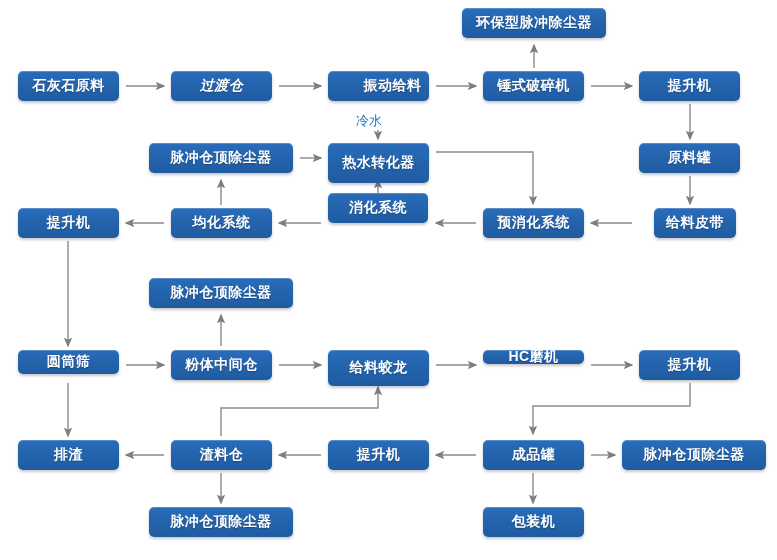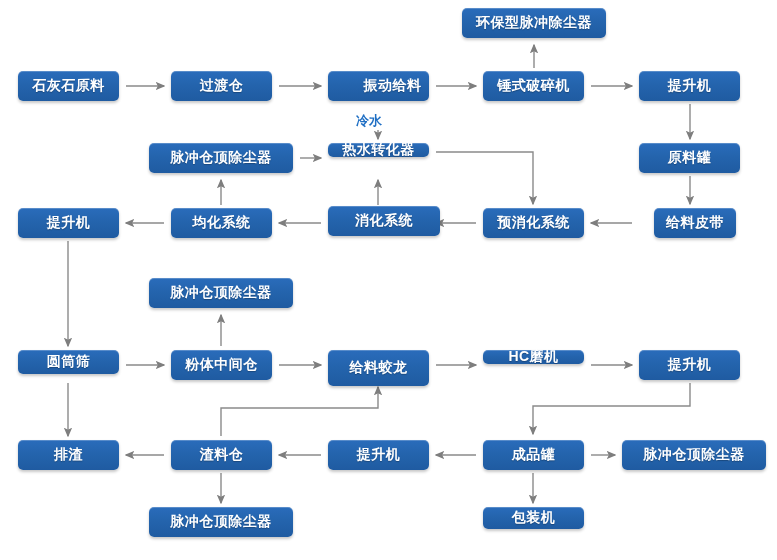--- a/index.html
+++ b/index.html
@@ -23,21 +23,21 @@
     letter-spacing:0.5px;
     white-space:nowrap;
     background:linear-gradient(180deg,#2a6cbb 0%,#2464ad 45%,#1f5ba1 100%);
     box-shadow:0 2px 3px rgba(0,0,0,0.22), inset 0 1px 0 rgba(255,255,255,0.22);
     text-shadow:0 1px 1px rgba(0,0,0,0.25);
   }
   .label-free{
     position:absolute;
     color:#1f6fc4;
     font-size:13px;
-    font-weight:700;
+    font-weight:400;
     white-space:nowrap;
   }
 </style>
 </head>
 <body>
 
 <div id="chart">
 
   <svg class="wires" viewBox="0 0 777 560" xmlns="http://www.w3.org/2000/svg">
     <defs>
@@ -76,43 +76,43 @@
         <path d="M 221 436 L 221 408 L 378 408 L 378 387" fill="none" stroke="#8a8a8a" stroke-width="1.4" stroke-linejoin="miter" marker-end="url(#arrowhead)"></path>
         <path d="M 690 383 L 690 406 L 533 406 L 533 434" fill="none" stroke="#8a8a8a" stroke-width="1.4" stroke-linejoin="miter" marker-end="url(#arrowhead)"></path>
         <path d="M 221 473 L 221 503" fill="none" stroke="#8a8a8a" stroke-width="1.4" stroke-linejoin="miter" marker-end="url(#arrowhead)"></path>
         <path d="M 533 473 L 533 503" fill="none" stroke="#8a8a8a" stroke-width="1.4" stroke-linejoin="miter" marker-end="url(#arrowhead)"></path>
       </g>
   </svg>
 
   <div id="node-layer">
       <div class="node" style="left: 462px; top: 8px; width: 144px; height: 30px;">环保型脉冲除尘器</div>
       <div class="node" style="left: 18px; top: 71px; width: 101px; height: 30px;">石灰石原料</div>
-      <div class="node" style="left: 171px; top: 71px; width: 101px; height: 30px;">过渡仓</div>
+      <div class="node" style="left: 171px; top: 71px; width: 101px; height: 30px; font-style: italic;">过渡仓</div>
       <div class="node" style="left: 328px; top: 71px; width: 101px; height: 30px; padding-left: 28px;">振动给料</div>
       <div class="node" style="left: 483px; top: 71px; width: 101px; height: 30px;">锤式破碎机</div>
       <div class="node" style="left: 639px; top: 71px; width: 101px; height: 30px;">提升机</div>
       <div class="node" style="left: 149px; top: 143px; width: 144px; height: 30px;">脉冲仓顶除尘器</div>
-      <div class="node" style="left: 328px; top: 143px; width: 101px; height: 14px;">热水转化器</div>
+      <div class="node" style="left: 328px; top: 143px; width: 101px; height: 40px;">热水转化器</div>
       <div class="node" style="left: 639px; top: 143px; width: 101px; height: 30px;">原料罐</div>
       <div class="node" style="left: 18px; top: 208px; width: 101px; height: 30px;">提升机</div>
       <div class="node" style="left: 171px; top: 208px; width: 101px; height: 30px;">均化系统</div>
-      <div class="node" style="left: 328px; top: 206px; width: 112px; height: 30px;">消化系统</div>
+      <div class="node" style="left: 328px; top: 193px; width: 100px; height: 30px;">消化系统</div>
       <div class="node" style="left: 483px; top: 208px; width: 101px; height: 30px;">预消化系统</div>
       <div class="node" style="left: 654px; top: 208px; width: 82px; height: 30px;">给料皮带</div>
       <div class="node" style="left: 149px; top: 278px; width: 144px; height: 30px;">脉冲仓顶除尘器</div>
       <div class="node" style="left: 18px; top: 350px; width: 101px; height: 24px;">圆筒筛</div>
       <div class="node" style="left: 171px; top: 350px; width: 101px; height: 30px;">粉体中间仓</div>
       <div class="node" style="left: 328px; top: 350px; width: 101px; height: 36px;">给料蛟龙</div>
       <div class="node" style="left: 483px; top: 350px; width: 101px; height: 14px;">HC磨机</div>
       <div class="node" style="left: 639px; top: 350px; width: 101px; height: 30px;">提升机</div>
       <div class="node" style="left: 18px; top: 440px; width: 101px; height: 30px;">排渣</div>
       <div class="node" style="left: 171px; top: 440px; width: 101px; height: 30px;">渣料仓</div>
       <div class="node" style="left: 328px; top: 440px; width: 101px; height: 30px;">提升机</div>
       <div class="node" style="left: 483px; top: 440px; width: 101px; height: 30px;">成品罐</div>
       <div class="node" style="left: 622px; top: 440px; width: 144px; height: 30px;">脉冲仓顶除尘器</div>
       <div class="node" style="left: 149px; top: 507px; width: 144px; height: 30px;">脉冲仓顶除尘器</div>
-      <div class="node" style="left: 483px; top: 507px; width: 101px; height: 22px;">包装机</div>
+      <div class="node" style="left: 483px; top: 507px; width: 101px; height: 30px;">包装机</div>
     </div>
   <div id="label-layer">
       <div class="label-free" style="left: 356px; top: 112px;">冷水</div>
     </div>
 
 </div>
 
 </body></html>

